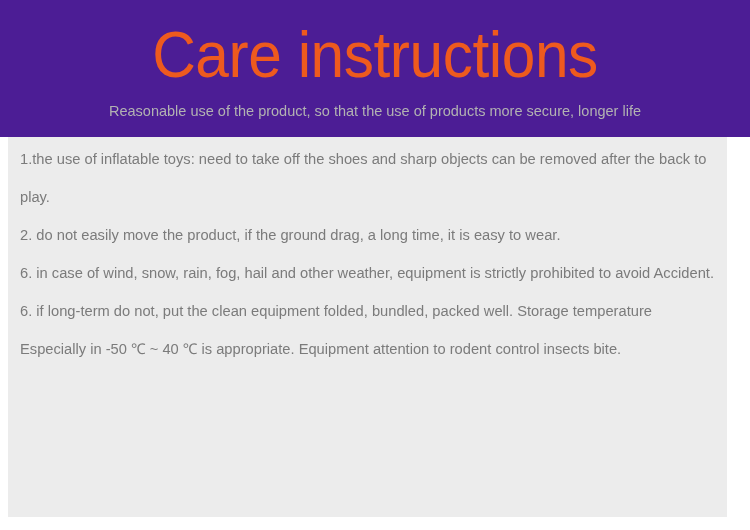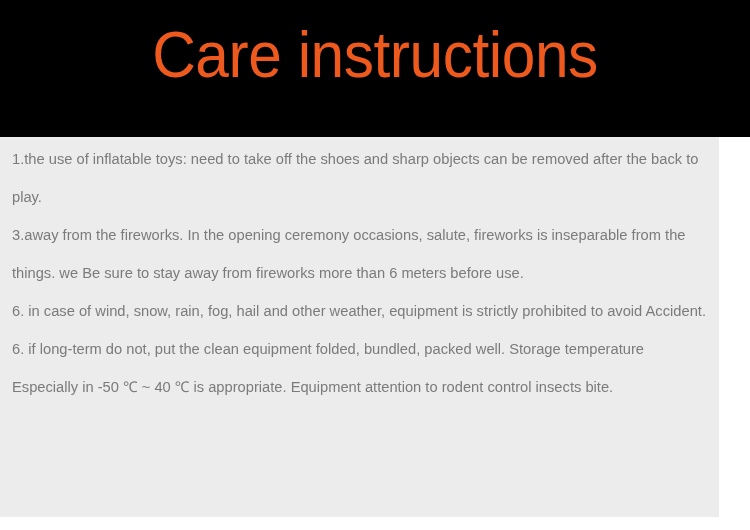--- a/index.html
+++ b/index.html
@@ -20,21 +20,21 @@
     background: #ffffff;
   }
 
   
   .header {
     position: absolute;
     left: 0;
     top: 0;
     width: 750px;
     height: 137px;
-    background: #000000;
+    background: #4c1d95;
     text-align: center;
   }
   .page-title {
     position: absolute;
     left: 0;
     top: 22px;
     width: 750px;
     margin: 0;
     font-family: "Liberation Sans Narrow", "Liberation Sans", sans-serif;
     font-size: 65px;
@@ -55,21 +55,21 @@
     font-size: 14.5px;
     font-weight: 400;
     line-height: 20px;
     color: #b2b2b2;
     white-space: nowrap;
   }
 
   
   .body-panel {
     position: absolute;
-    left: 0;
+    left: 8px;
     top: 137px;
     width: 719px;
     height: 380px;
     background: #ececec;
     overflow: hidden;
   }
   .instruction-list {
     margin: 0;
     padding: 0;
     list-style: none;
@@ -88,24 +88,25 @@
     text-align: left;
   }
 </style>
 </head>
 <body>
 
 <div id="page">
 
   <div class="header">
     <h1 class="page-title">Care instructions</h1>
+    <p class="page-subtitle">Reasonable use of the product, so that the use of products more secure, longer life</p>
   </div>
 
   <div class="body-panel">
     <ul class="instruction-list">
       <li class="instruction-item">1.the use of inflatable toys: need to take off the shoes and sharp objects can be removed after the back to play.</li>
-      <li class="instruction-item">3.away from the fireworks. In the opening ceremony occasions, salute, fireworks is inseparable from the things. we Be sure to stay away from fireworks more than 6 meters before use.</li>
+      <li class="instruction-item">2. do not easily move the product, if the ground drag, a long time, it is easy to wear.</li>
       <li class="instruction-item">6. in case of wind, snow, rain, fog, hail and other weather, equipment is strictly prohibited to avoid Accident.</li>
       <li class="instruction-item">6. if long-term do not, put the clean equipment folded, bundled, packed well. Storage temperature Especially in -50 ℃ ~ 40 ℃ is appropriate. Equipment attention to rodent control insects bite.</li>
     </ul>
   </div>
 
 </div>
 
 </body></html>

